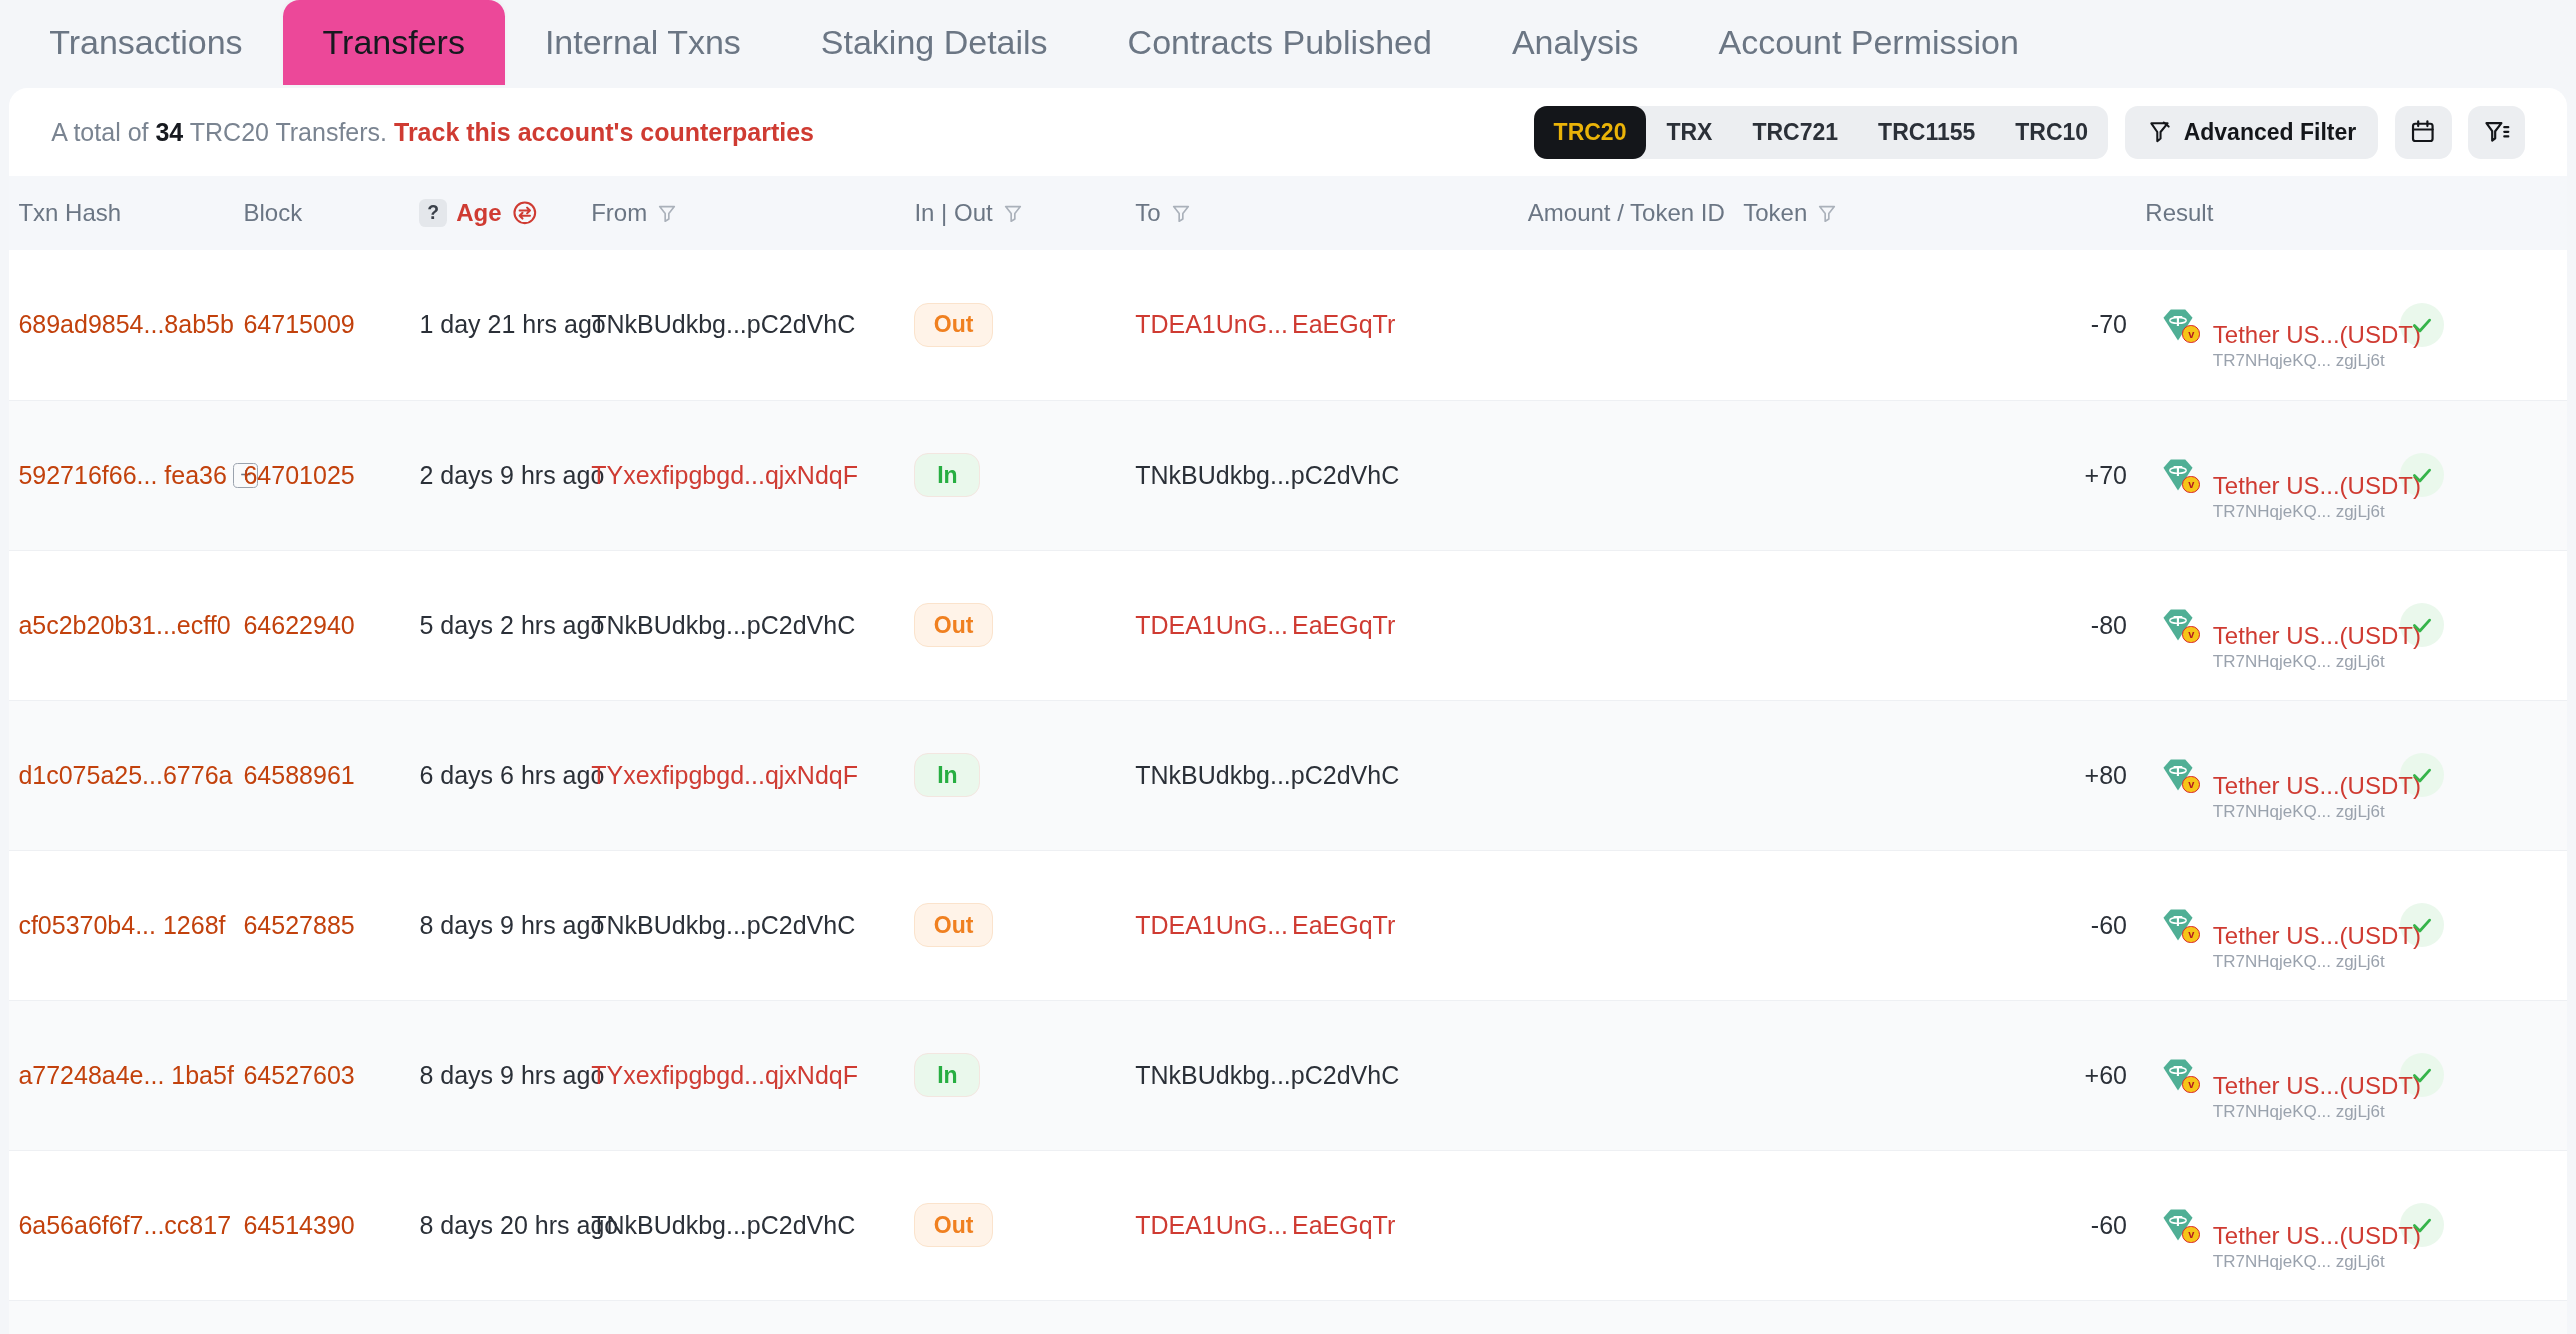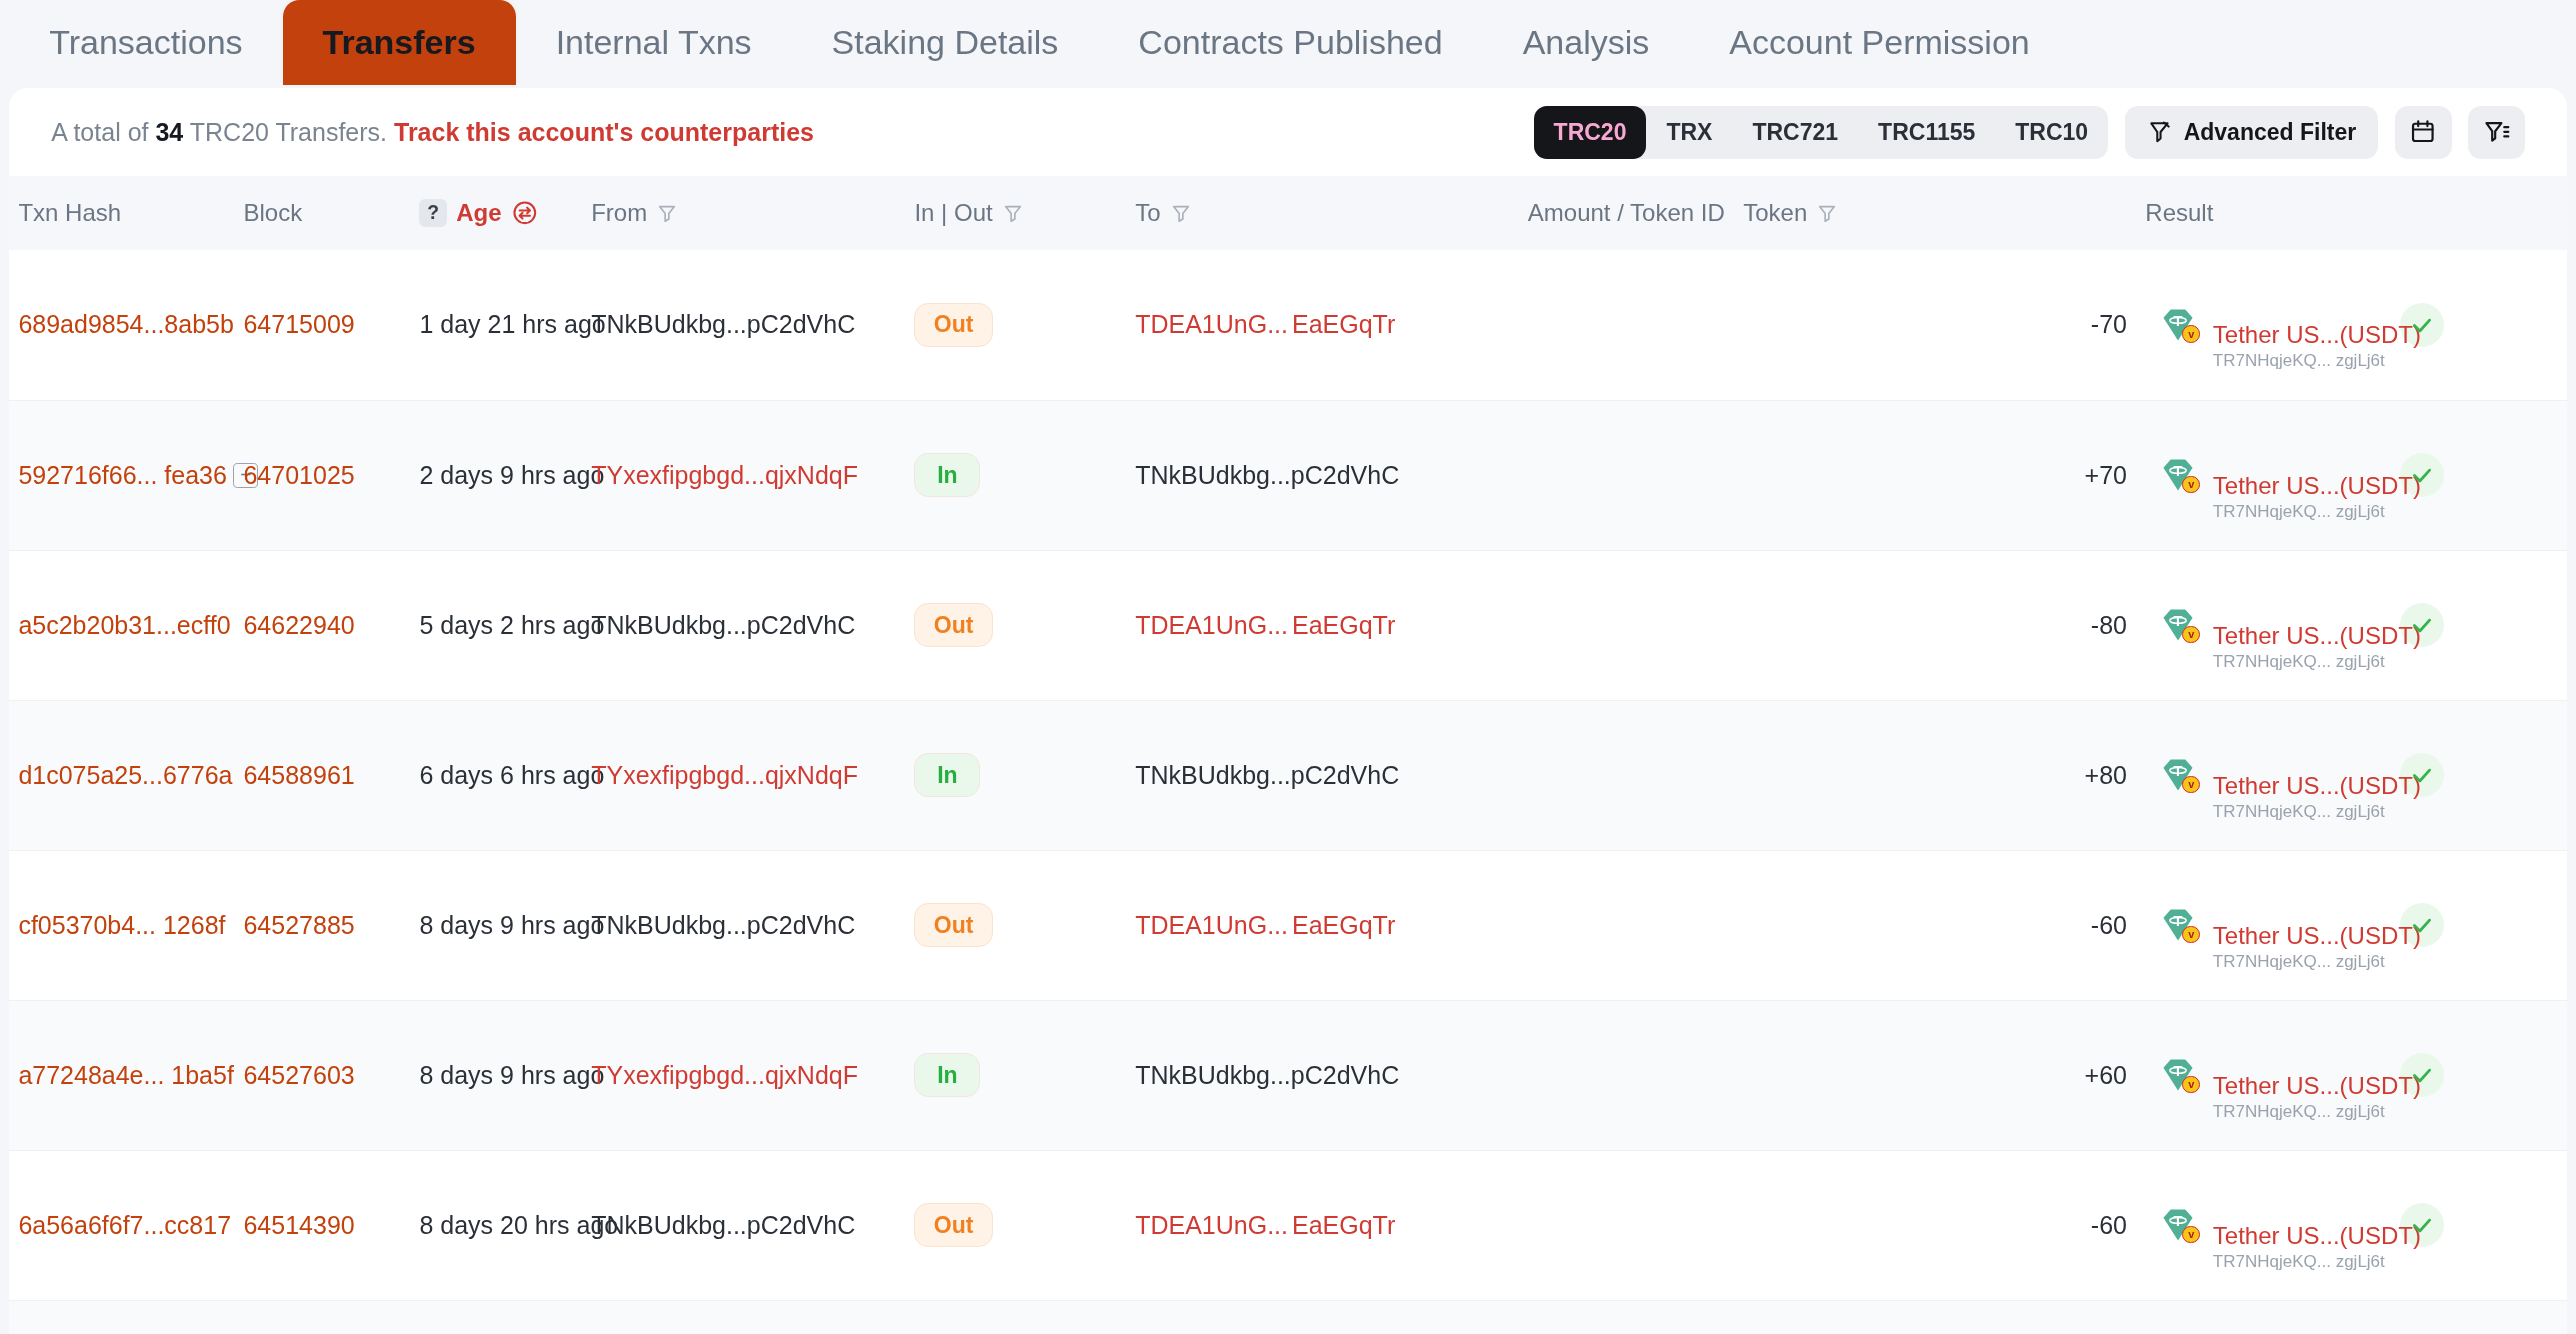--- a/index.html
+++ b/index.html
@@ -23,23 +23,23 @@
   .tab {
     font-size: 34px;
     color: #6b7684;
     padding: 0 40px;
     height: 85px;
     line-height: 85px;
     cursor: pointer;
     white-space: nowrap;
   }
   .tab.active {
-    background: #c2410c;
+    background: #ec4899;
     color: #16191f;
-    font-weight: 700;
+    font-weight: 400;
     border-radius: 16.5px 16.5px 0 0;
     box-shadow: 0 -1.8px 5.5px rgba(0,0,0,0.035);
   }
 
   
   .card {
     position: absolute;
     top: 88px;
     left: 9.2px;
     width: 2558px;
@@ -75,21 +75,21 @@
     font-size: 23px;
     color: #2b3038;
     padding: 0 20px;
     height: 53px;
     line-height: 53px;
     border-radius: 13px;
     cursor: pointer;
     font-weight: 600;
     white-space: nowrap;
   }
-  .seg.active { background: #14161a; color: #f9a8d4; }
+  .seg.active { background: #14161a; color: #eab308; }
 
   .pillbtn {
     display: flex; align-items: center; gap: 11px;
     background: #eceef1; border-radius: 13px;
     height: 53px; padding: 0 22px;
     font-size: 23px; color: #14161a; font-weight: 600;
     cursor: pointer; white-space: nowrap;
   }
   .iconbtn {
     width: 57px; height: 53px;

